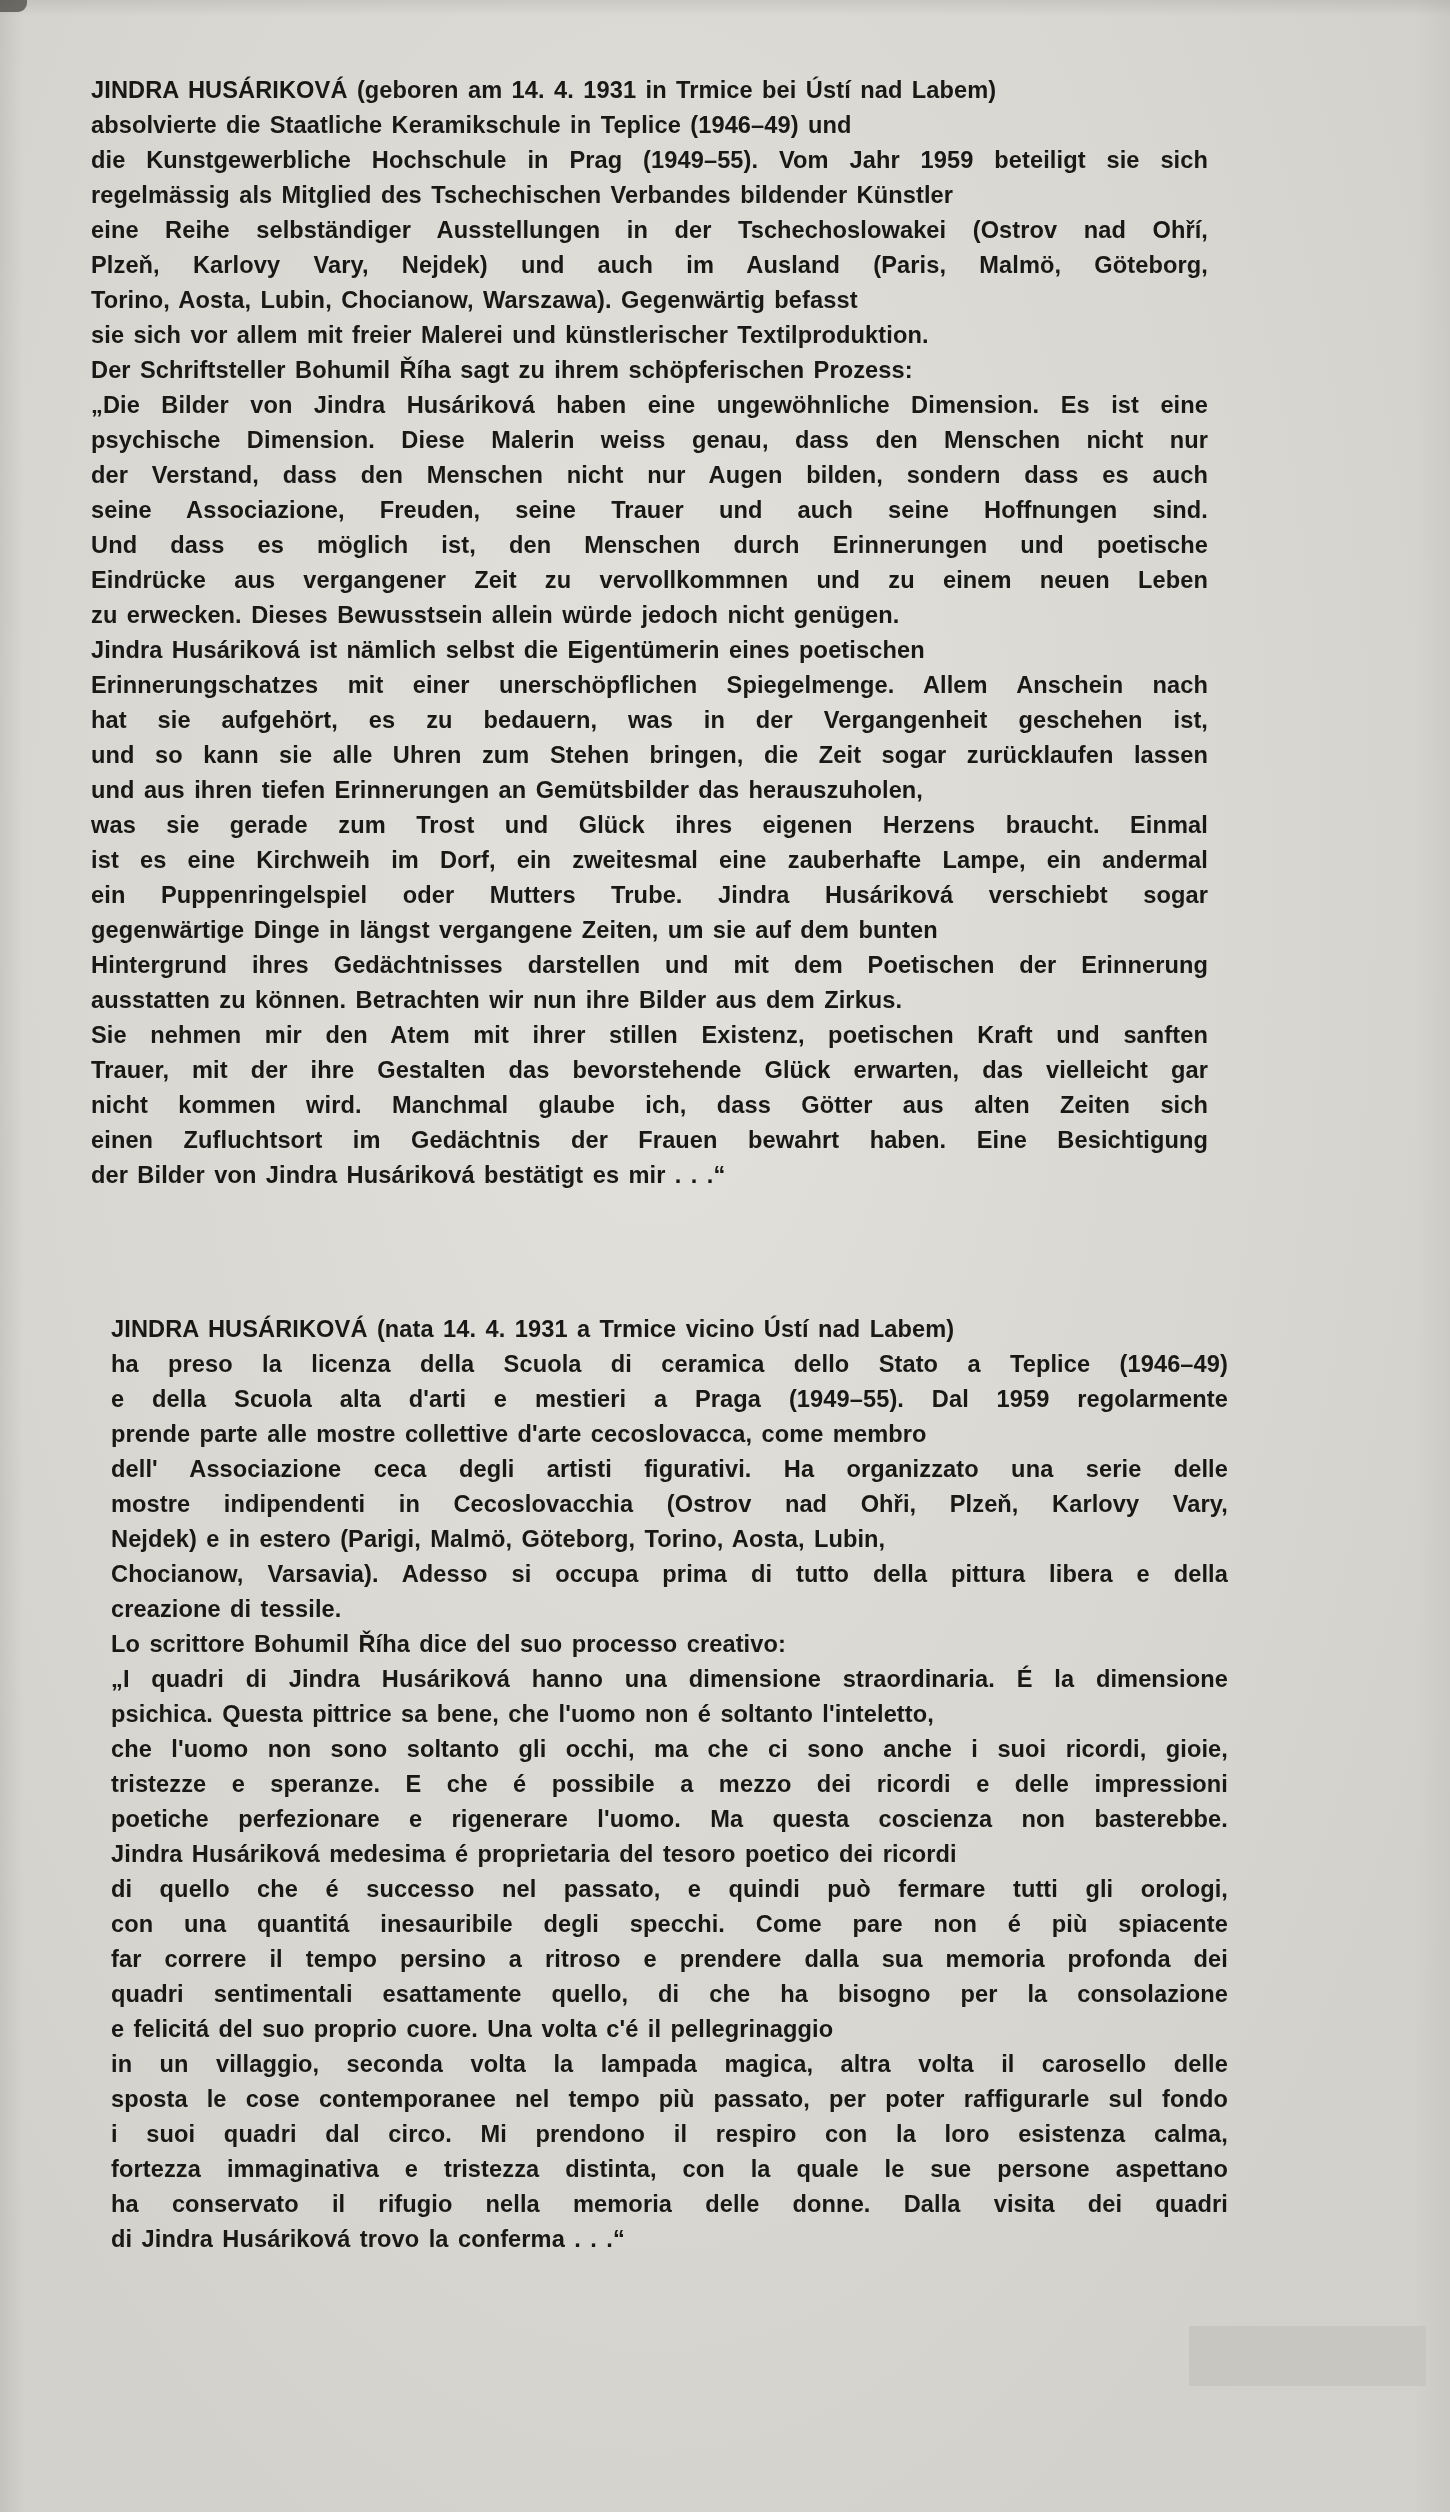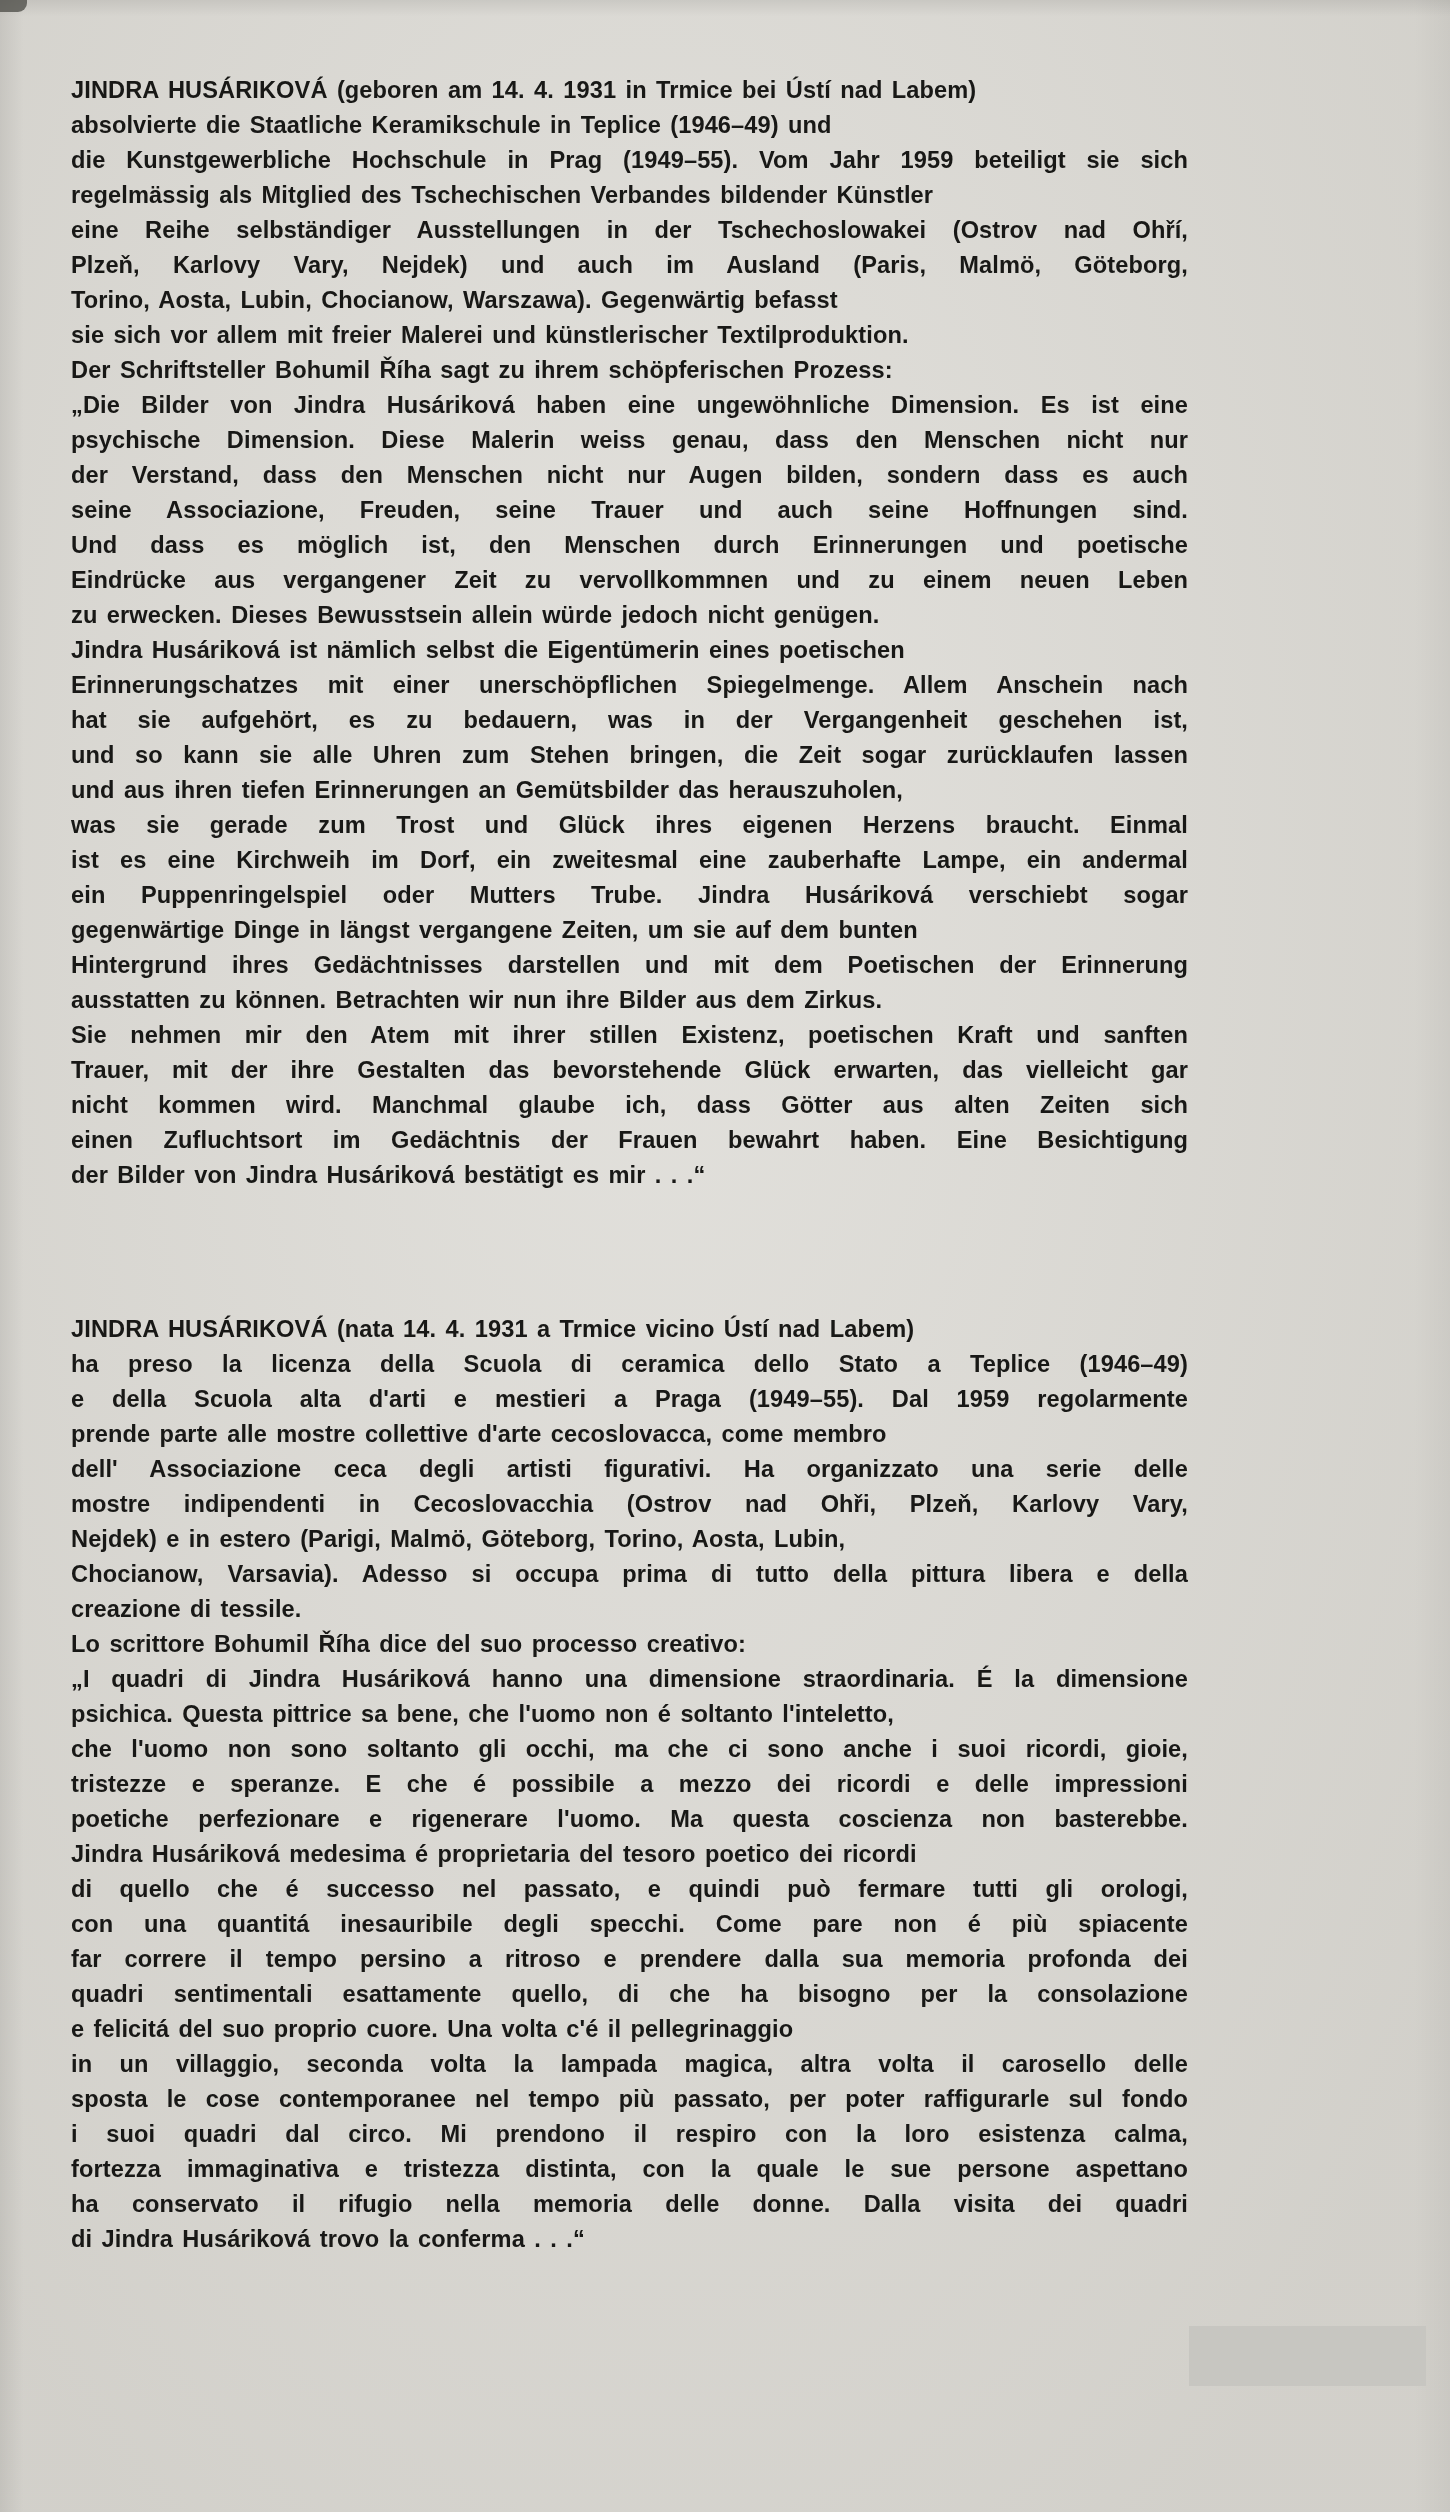--- a/index.html
+++ b/index.html
@@ -37,22 +37,22 @@
     position: absolute;
     left: 71px;
     width: 1117px;
     color: var(--ink, #181816);
     font-weight: 700;
     font-size: 23.6px;
     line-height: 35px;
     word-spacing: 2.7px;
     letter-spacing: 0.1px;
   }
-  #german-block  { top: 73px; }
-  #italian-block { top: 1312px; }
+  #german-block  { top: 73px; margin-left: 20px; }
+  #italian-block { top: 1312px; margin-left: 40px; }
   .line { text-align: left; }
   .line.just {
     text-align: justify;
     text-align-last: justify;
     text-justify: inter-word;
   }
 </style>
 </head>
 <body>
 

